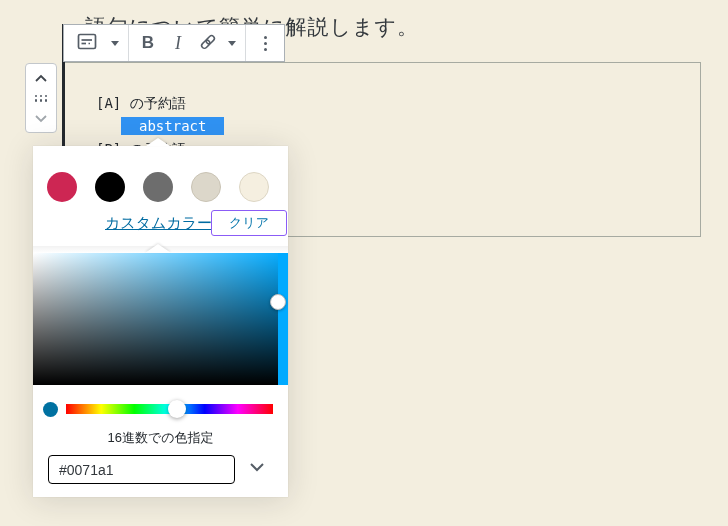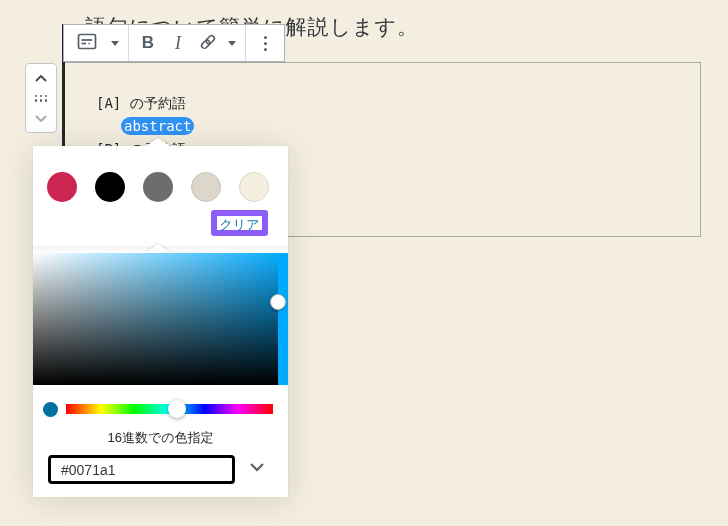--- a/index.html
+++ b/index.html
@@ -12,21 +12,21 @@
 
   
   .block-left-indicator { position:absolute; left:62px; top:24px; width:3px; height:130px; background:#23282d; z-index:3; }
 
   
   .block-container { position:absolute; left:63px; top:62px; width:638px; height:175px; border:1px solid #a6aaa1; z-index:2; }
   .code-line { position:absolute; font-family:"DejaVu Sans Mono", monospace; font-size:14px; line-height:20px; color:#24292e; white-space:pre; }
   .code-line1 { left:32px; top:30px; }
   .code-line2 { left:57px; top:53px; }
   .code-line3 { left:32px; top:76px; }
-  .selection-highlight { color:#ffffff; padding:1px 3px;border-radius:9px; }
+  .selection-highlight { color:#ffffff; padding:1px 18px; }
 
   
   .block-toolbar { position:absolute; left:63px; top:24px; height:38px; background:#ffffff; border:1px solid #aab0b5; display:flex; z-index:4; }
   .tb-group { display:flex; align-items:center; height:100%; padding:0 4px; }
   .tb-group + .tb-group { border-left:1px solid #d8dbde; }
   .tb-btn { width:30px; height:32px; display:flex; align-items:center; justify-content:center; background:none; border:none; color:#555d66; cursor:pointer; }
   .tb-btn.wide { width:38px; }
   .bold-glyph { font-size:17px; font-weight:700; color:#555d66; }
   .italic-glyph { font-family:"Liberation Serif", serif; font-style:italic; font-size:18px; color:#555d66; }
   .dd-arrow { width:0; height:0; border-left:4px solid transparent; border-right:4px solid transparent; border-top:5px solid #555d66; margin:0 5px; }
@@ -40,21 +40,21 @@
 
   
   .popover { position:absolute; left:33px; top:146px; width:255px; height:351px; background:#ffffff; box-shadow:0 3px 30px rgba(25,30,35,.14), 0 0 1px rgba(0,0,0,.15); z-index:10; }
   .popover-arrow-top { position:absolute; left:113px; top:-8px; width:0; height:0; border-left:12px solid transparent; border-right:12px solid transparent; border-bottom:8px solid #ffffff; filter:drop-shadow(0 -1px 1px rgba(0,0,0,.10)); }
 
   .swatch-row { position:absolute; left:14px; top:26px; display:flex; gap:18px; }
   .swatch { width:30px; height:30px; border-radius:50%; border:1px solid transparent; cursor:pointer; }
 
   .custom-row { position:absolute; left:0; top:64px; width:100%; height:28px; }
   .custom-color-link { position:absolute; left:72px; top:4px; font-size:15px; color:#006ba1; text-decoration:underline; cursor:pointer; }
-  .clear-button { position:absolute; left:178px; top:0; width:57px; height:26px; background:#ffffff; border:6px solid #8b5cf6; border-radius:3px; color:#0073aa; font-size:13px; cursor:pointer; font-family:"Liberation Sans", sans-serif; }
+  .clear-button { position:absolute; left:178px; top:0; width:76px; height:26px; background:#ffffff; border:1px solid #8b5cf6; border-radius:3px; color:#0073aa; font-size:13px; cursor:pointer; font-family:"Liberation Sans", sans-serif; }
 
   .picker-arrow { position:absolute; left:112px; top:98px; width:0; height:0; border-left:13px solid transparent; border-right:13px solid transparent; border-bottom:9px solid #ffffff; filter:drop-shadow(0 -1px 1px rgba(0,0,0,.12)); z-index:3; }
   .picker-top-shade { position:absolute; left:0; top:100px; width:100%; height:7px; background:linear-gradient(to bottom, rgba(0,0,0,.05), rgba(0,0,0,0)); }
 
   .saturation-area { position:absolute; left:0; top:107px; width:255px; height:132px;
     background:
       linear-gradient(to top, #000, rgba(0,0,0,0)),
       linear-gradient(to right, #fff, rgba(255,255,255,0)),
       #00aaff;
     cursor:crosshair; }
@@ -62,21 +62,21 @@
   .saturation-handle { position:absolute; left:237px; top:148px; width:16px; height:16px; border-radius:50%; background:#ffffff; border:1px solid #b9bcbf; box-shadow:0 1px 3px rgba(0,0,0,.3); z-index:2; cursor:grab; }
 
   .hue-row { position:absolute; left:0; top:250px; width:100%; height:26px; }
   .current-color-swatch { position:absolute; left:10px; top:6px; width:15px; height:15px; border-radius:50%; }
   .hue-bar { position:absolute; left:33px; top:8px; width:207px; height:10px;
     background:linear-gradient(to right, #f00 0%, #ff0 17%, #0f0 33%, #0ff 50%, #00f 67%, #f0f 83%, #f00 100%); cursor:pointer; }
   .hue-handle { position:absolute; left:135px; top:4px; width:18px; height:18px; border-radius:50%; background:#ffffff; box-shadow:0 1px 4px rgba(0,0,0,.37); cursor:grab; }
 
   .hex-section { position:absolute; left:15px; top:283px; width:225px; }
   .hex-label { font-size:13px; color:#23282d; display:block; margin-bottom:8px;text-align:center; }
-  .hex-input { width:187px; height:29px; border:3px solid #000000; border-radius:4px; padding:0 10px; font-size:14px; color:#32373c; font-family:"Liberation Sans", sans-serif; background:#fff; }
+  .hex-input { width:187px; height:29px; border:1px solid #000000; border-radius:4px; padding:0 10px; font-size:14px; color:#32373c; font-family:"Liberation Sans", sans-serif; background:#fff; }
   .hex-toggle { position:absolute; right:0; top:22px; width:32px; height:32px; background:none; border:none; display:flex; align-items:center; justify-content:center; cursor:pointer; }
 
   .credit { position:absolute; right:23px; top:494px; font-size:15px; color:#8d8d8d; z-index:1; }
 </style>
 </head>
 <body>
 
 <div class="screen">
 
   <p class="intro-text">語句について簡単に解説します。</p>
@@ -159,20 +159,21 @@
 
     <div class="swatch-row">
         <span class="swatch" style="background: rgb(205, 38, 83);"></span>
         <span class="swatch" style="background: rgb(0, 0, 0);"></span>
         <span class="swatch" style="background: rgb(109, 109, 109);"></span>
         <span class="swatch" style="background: rgb(220, 215, 202); border-color: rgb(201, 195, 180);"></span>
         <span class="swatch" style="background: rgb(245, 239, 224); border-color: rgb(221, 214, 196);"></span>
       </div>
 
     <div class="custom-row">
+      <a class="custom-color-link">カスタムカラー</a>
       <button class="clear-button">クリア</button>
     </div>
 
     <div class="picker-top-shade"></div>
     <div class="picker-arrow"></div>
 
     <div class="saturation-area">
       <div class="hue-edge-strip" style="background: rgb(0, 170, 255);"></div>
     </div>
     <div class="saturation-handle"></div>

